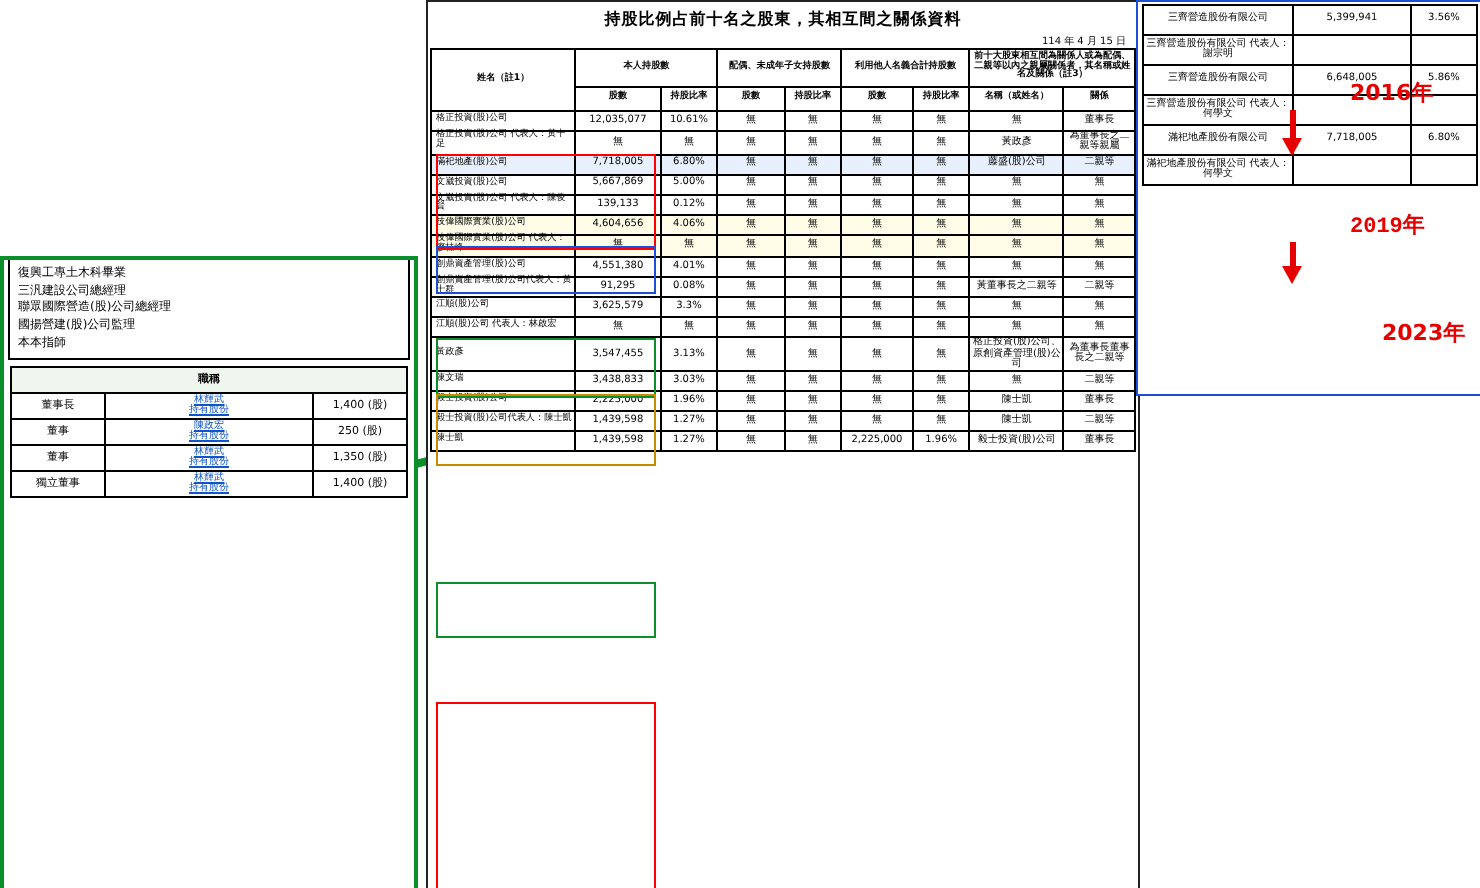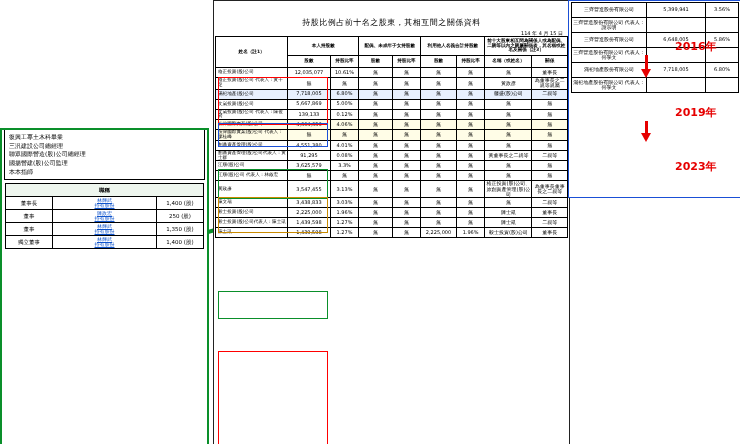--- a/index.html
+++ b/index.html
@@ -5,21 +5,21 @@
   html,body{margin:0;padding:0;background:#ffffff;}
   body{width:740px;height:444px;position:relative;font-family:"DejaVu Sans","Liberation Sans",sans-serif;}
 
   
   .abs{position:absolute;}
   .tbl{border-collapse:collapse;}
   .tbl td,.tbl th{border:1px solid #000;padding:0;font-size:5px;line-height:1.05;text-align:center;vertical-align:middle;color:#000;}
 
   
   #main-doc{left:213px;top:0px;width:355px;height:444px;background:#fff;border:1px solid #222;}
-  #main-title{font-size:8px;font-weight:normal;text-align:center;padding:16px 0 2px;letter-spacing:.5px;}
+  #main-title{font-size:8px;font-weight:bold;text-align:center;padding:3px 0 2px;letter-spacing:.5px;}
   #main-table{width:353px;margin:0 auto;}
   #main-table td{height:9px;}
   .hdr td{font-size:4.6px;font-weight:bold;background:#fff;}
   .num{font-size:5px;}
   .shade-y{background:#fffde7;}
   .shade-b{background:#e8f0fe;}
 
   
   .ovl{position:absolute;border:1.3px solid red;pointer-events:none;}
   .ovl.blue{border-color:#1a4fd6;}
@@ -316,22 +316,22 @@
         </tr>
         <tr>
           <td class="rp-name">滿祀地產股份有限公司
 代表人：何學文</td>
           <td class="rp-num"></td>
           <td class="rp-pct"></td>
         </tr>
       </tbody>
   </table>
   <div class="yr" style="left:58px;top:38px;">2016年</div>
-  <div class="yr" style="left:58px;top:104px;">2019年</div>
-  <div class="yr" style="left:58px;top:158px;">2023年</div>
+  <div class="yr" style="left:58px;top:104px;font-family:Liberation Mono, monospace;">2019年</div>
+  <div class="yr" style="left:74px;top:158px;">2023年</div>
   <div class="arrow-stem" style="left:76px;top:54px;height:16px;"></div>
   <div class="arrow-down" style="left:72px;top:68px;"></div>
   <div class="arrow-stem" style="left:76px;top:120px;height:14px;"></div>
   <div class="arrow-down" style="left:72px;top:132px;"></div>
 </div>
 
 <div class="abs" id="left-panel">
   <div id="lp-desc">
       <div>復興工專土木科畢業</div>
       <div>三汎建設公司總經理</div>

